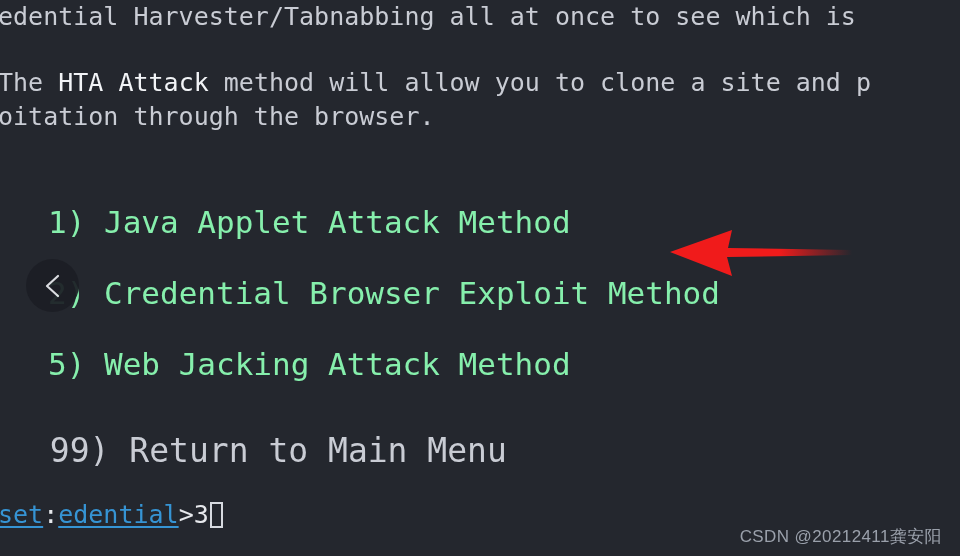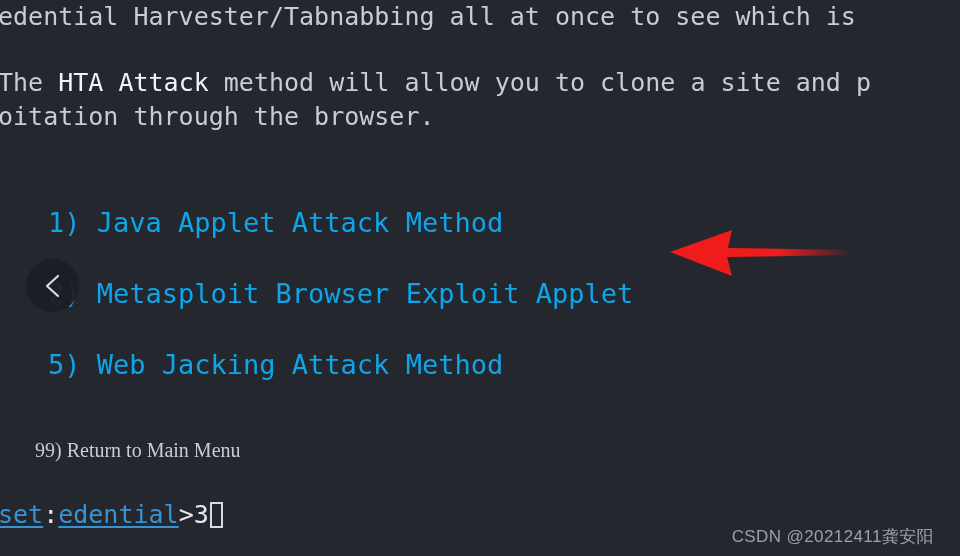--- a/index.html
+++ b/index.html
@@ -32,36 +32,35 @@
 
   .bold-white { color: #f2f4f7; font-weight: normal; }
 
   .menu {
     position: absolute;
     left: 48px;
     top: 168px;
     white-space: pre;
   }
   .menu-item {
-    font-size: 27px;
+    font-size: 31px;
     line-height: 33px;
-    color: #0ea5e9;
+    color: #86efac;
     white-space: pre;
     height: 33px;
   }
 
   .return-line {
     position: absolute;
     left: 30px;
     top: 434px;
-    font-size: 20px;
+    font-size: 33px;
     line-height: 33px;
     color: #c9ccd4;
     white-space: pre;
-    font-family: Liberation Serif, serif;
   }
 
   
   .prompt-line {
     position: absolute;
     left: -2px;
     top: 500px;
     font-size: 25px;
     line-height: 30px;
     white-space: pre;
@@ -106,21 +105,21 @@
     opacity: 0.93;
     display: flex;
     align-items: center;
     justify-content: center;
   }
   .nav-circle svg { display: block; }
 
   
   .watermark {
     position: absolute;
-    right: 26px;
+    right: 18px;
     bottom: 8px;
     font-family: "Liberation Sans", "DejaVu Sans", sans-serif;
     font-size: 17px;
     color: #9aa0ab;
     letter-spacing: 0.4px;
     white-space: pre;
   }
 </style>
 </head>
 <body>
@@ -128,21 +127,21 @@
 <div id="screen">
 
   <div class="term-line intro-1">edential Harvester/Tabnabbing all at once to see which is</div>
 
   <div class="term-line intro-2"><span>The </span><span class="bold-white">HTA Attack</span><span> method will allow you to clone a site and p</span></div>
 
   <div class="term-line intro-3">oitation through the browser.</div>
 
   <div class="menu">
     <div class="menu-item"><span>1)</span> <span>Java Applet Attack Method</span></div>
-    <div class="menu-item"><span>2)</span> <span>Metasploit Browser Exploit Applet</span></div>
+    <div class="menu-item"><span>2)</span> <span>Credential Browser Exploit Method</span></div>
     <div class="menu-item"><span>5)</span> <span>Web Jacking Attack Method</span></div>
     
     
   </div>
 
   <div class="return-line"> 99) Return to Main Menu</div>
 
   <div class="prompt-line"><span class="prompt-kw">set</span><span class="prompt-sep">:</span><span class="prompt-kw">edential</span><span class="prompt-sep">&gt;</span><span class="prompt-sep">3</span><span class="cursor-box"></span></div>
 
   <div class="arrow-annotation">

